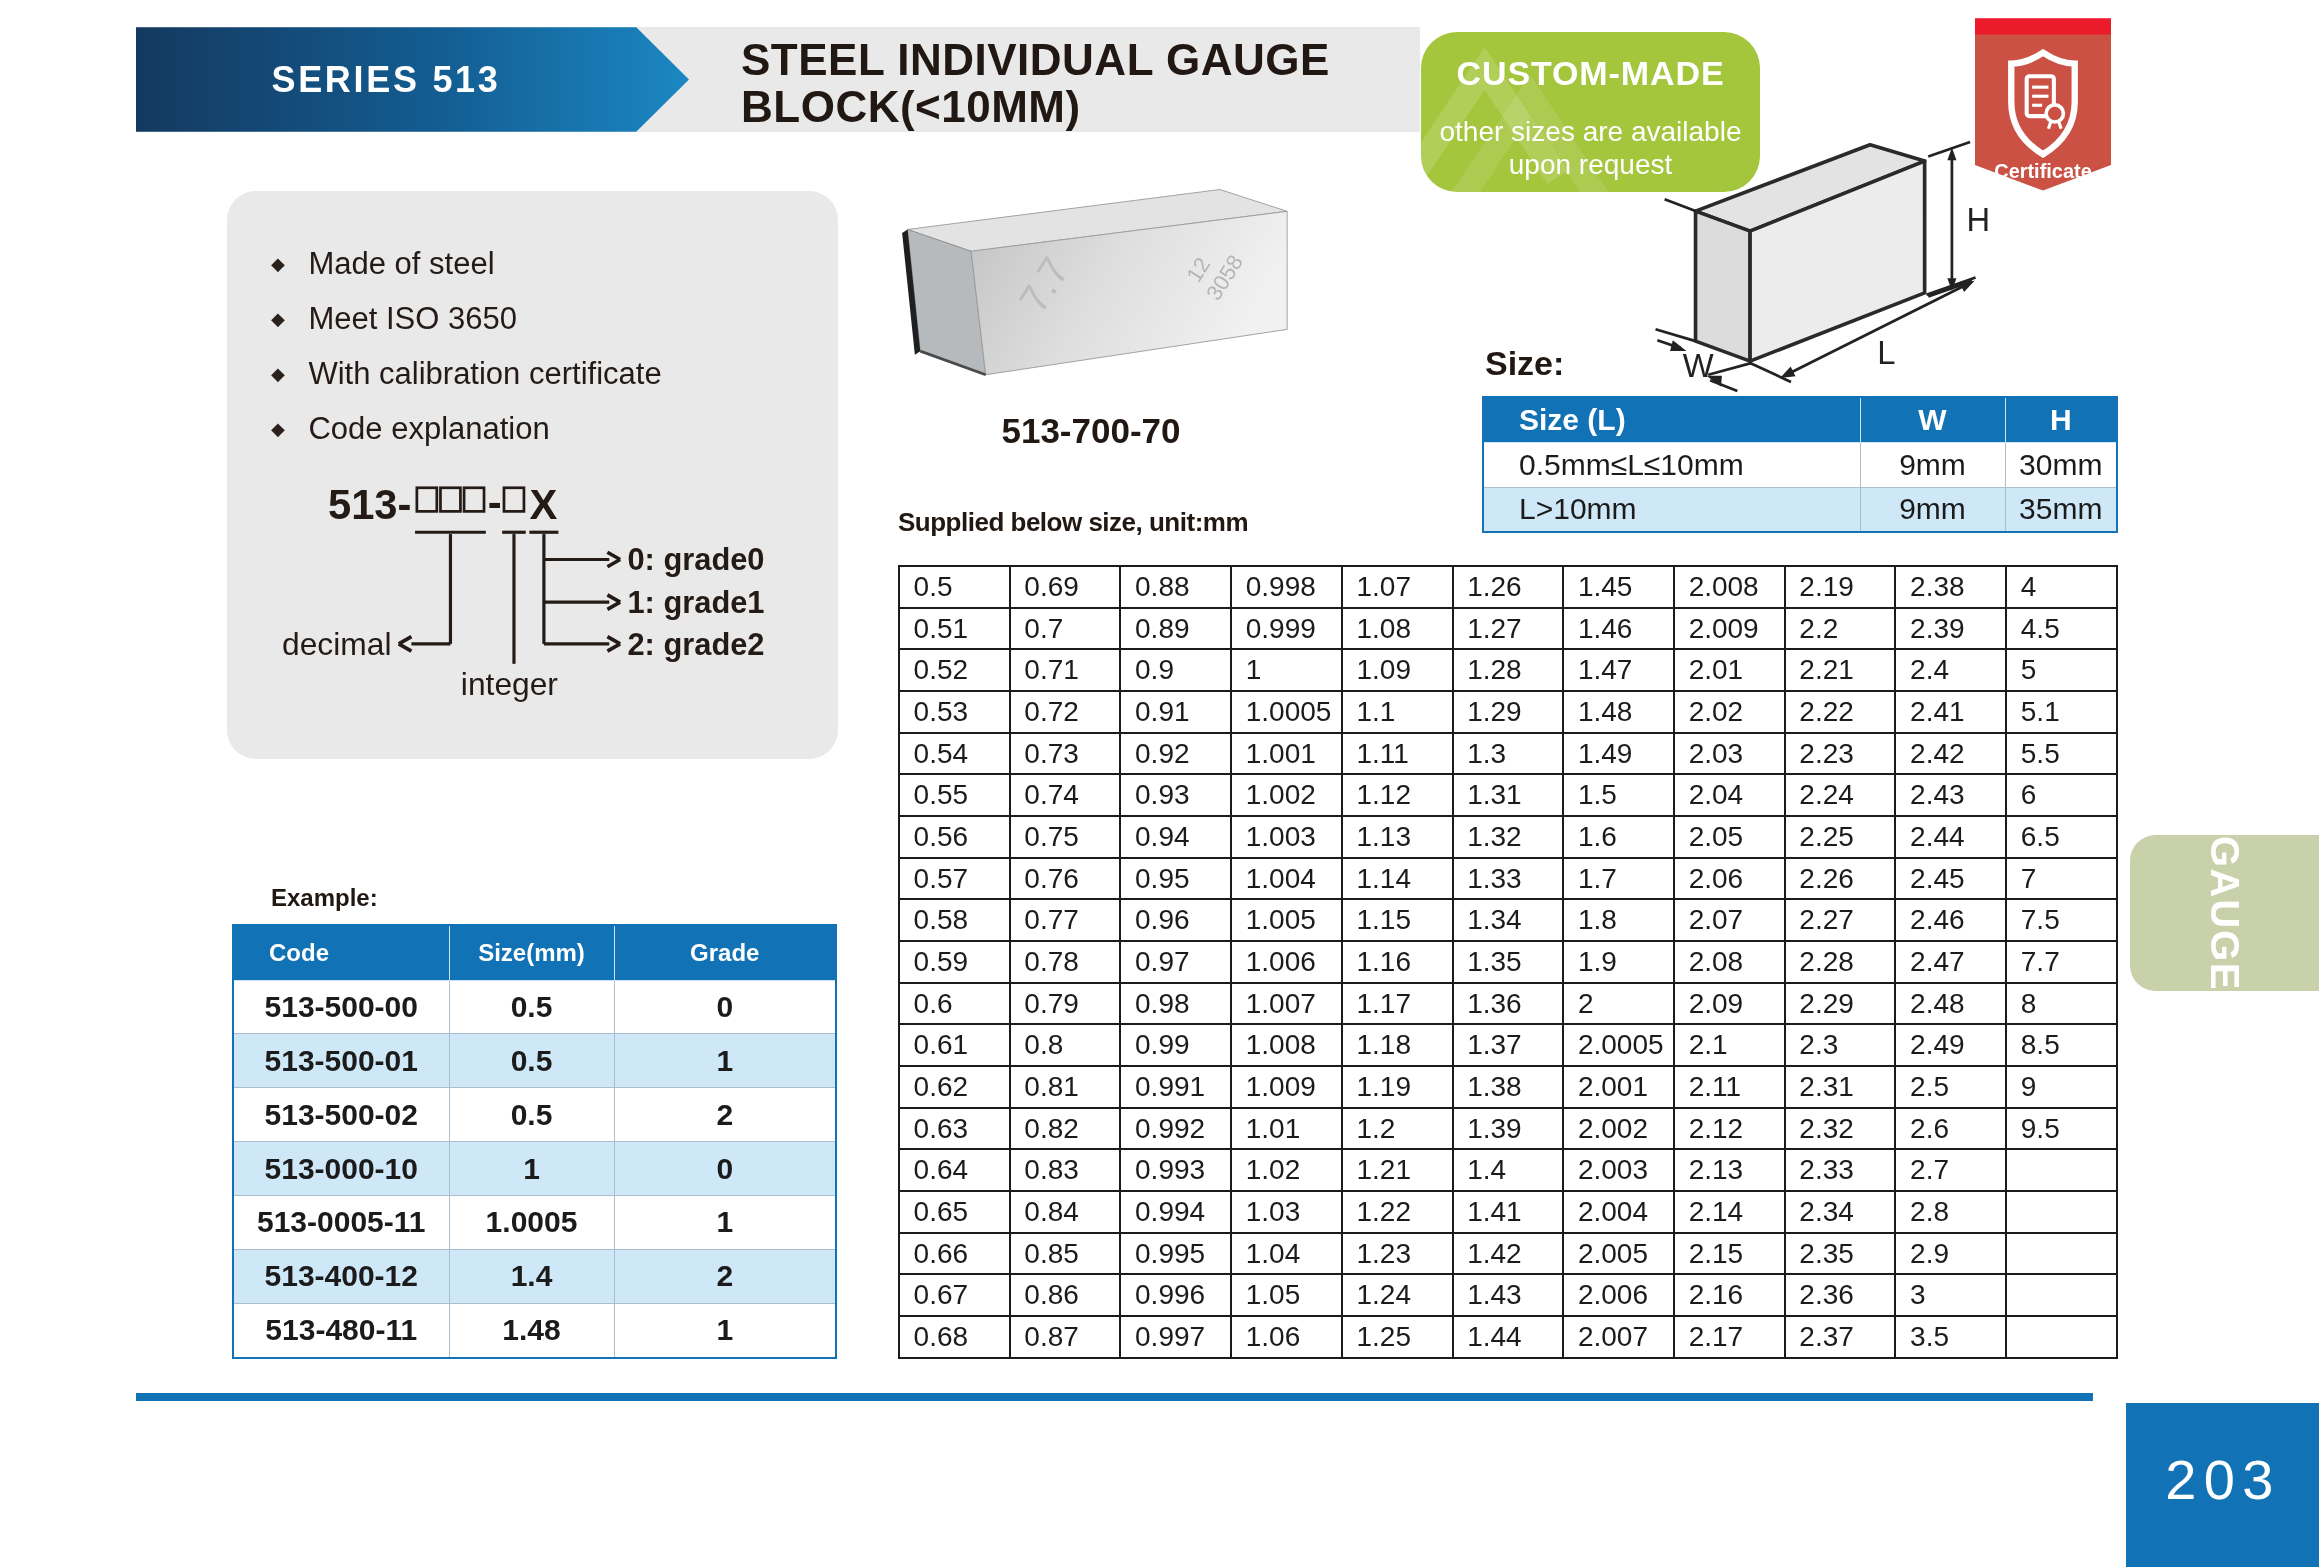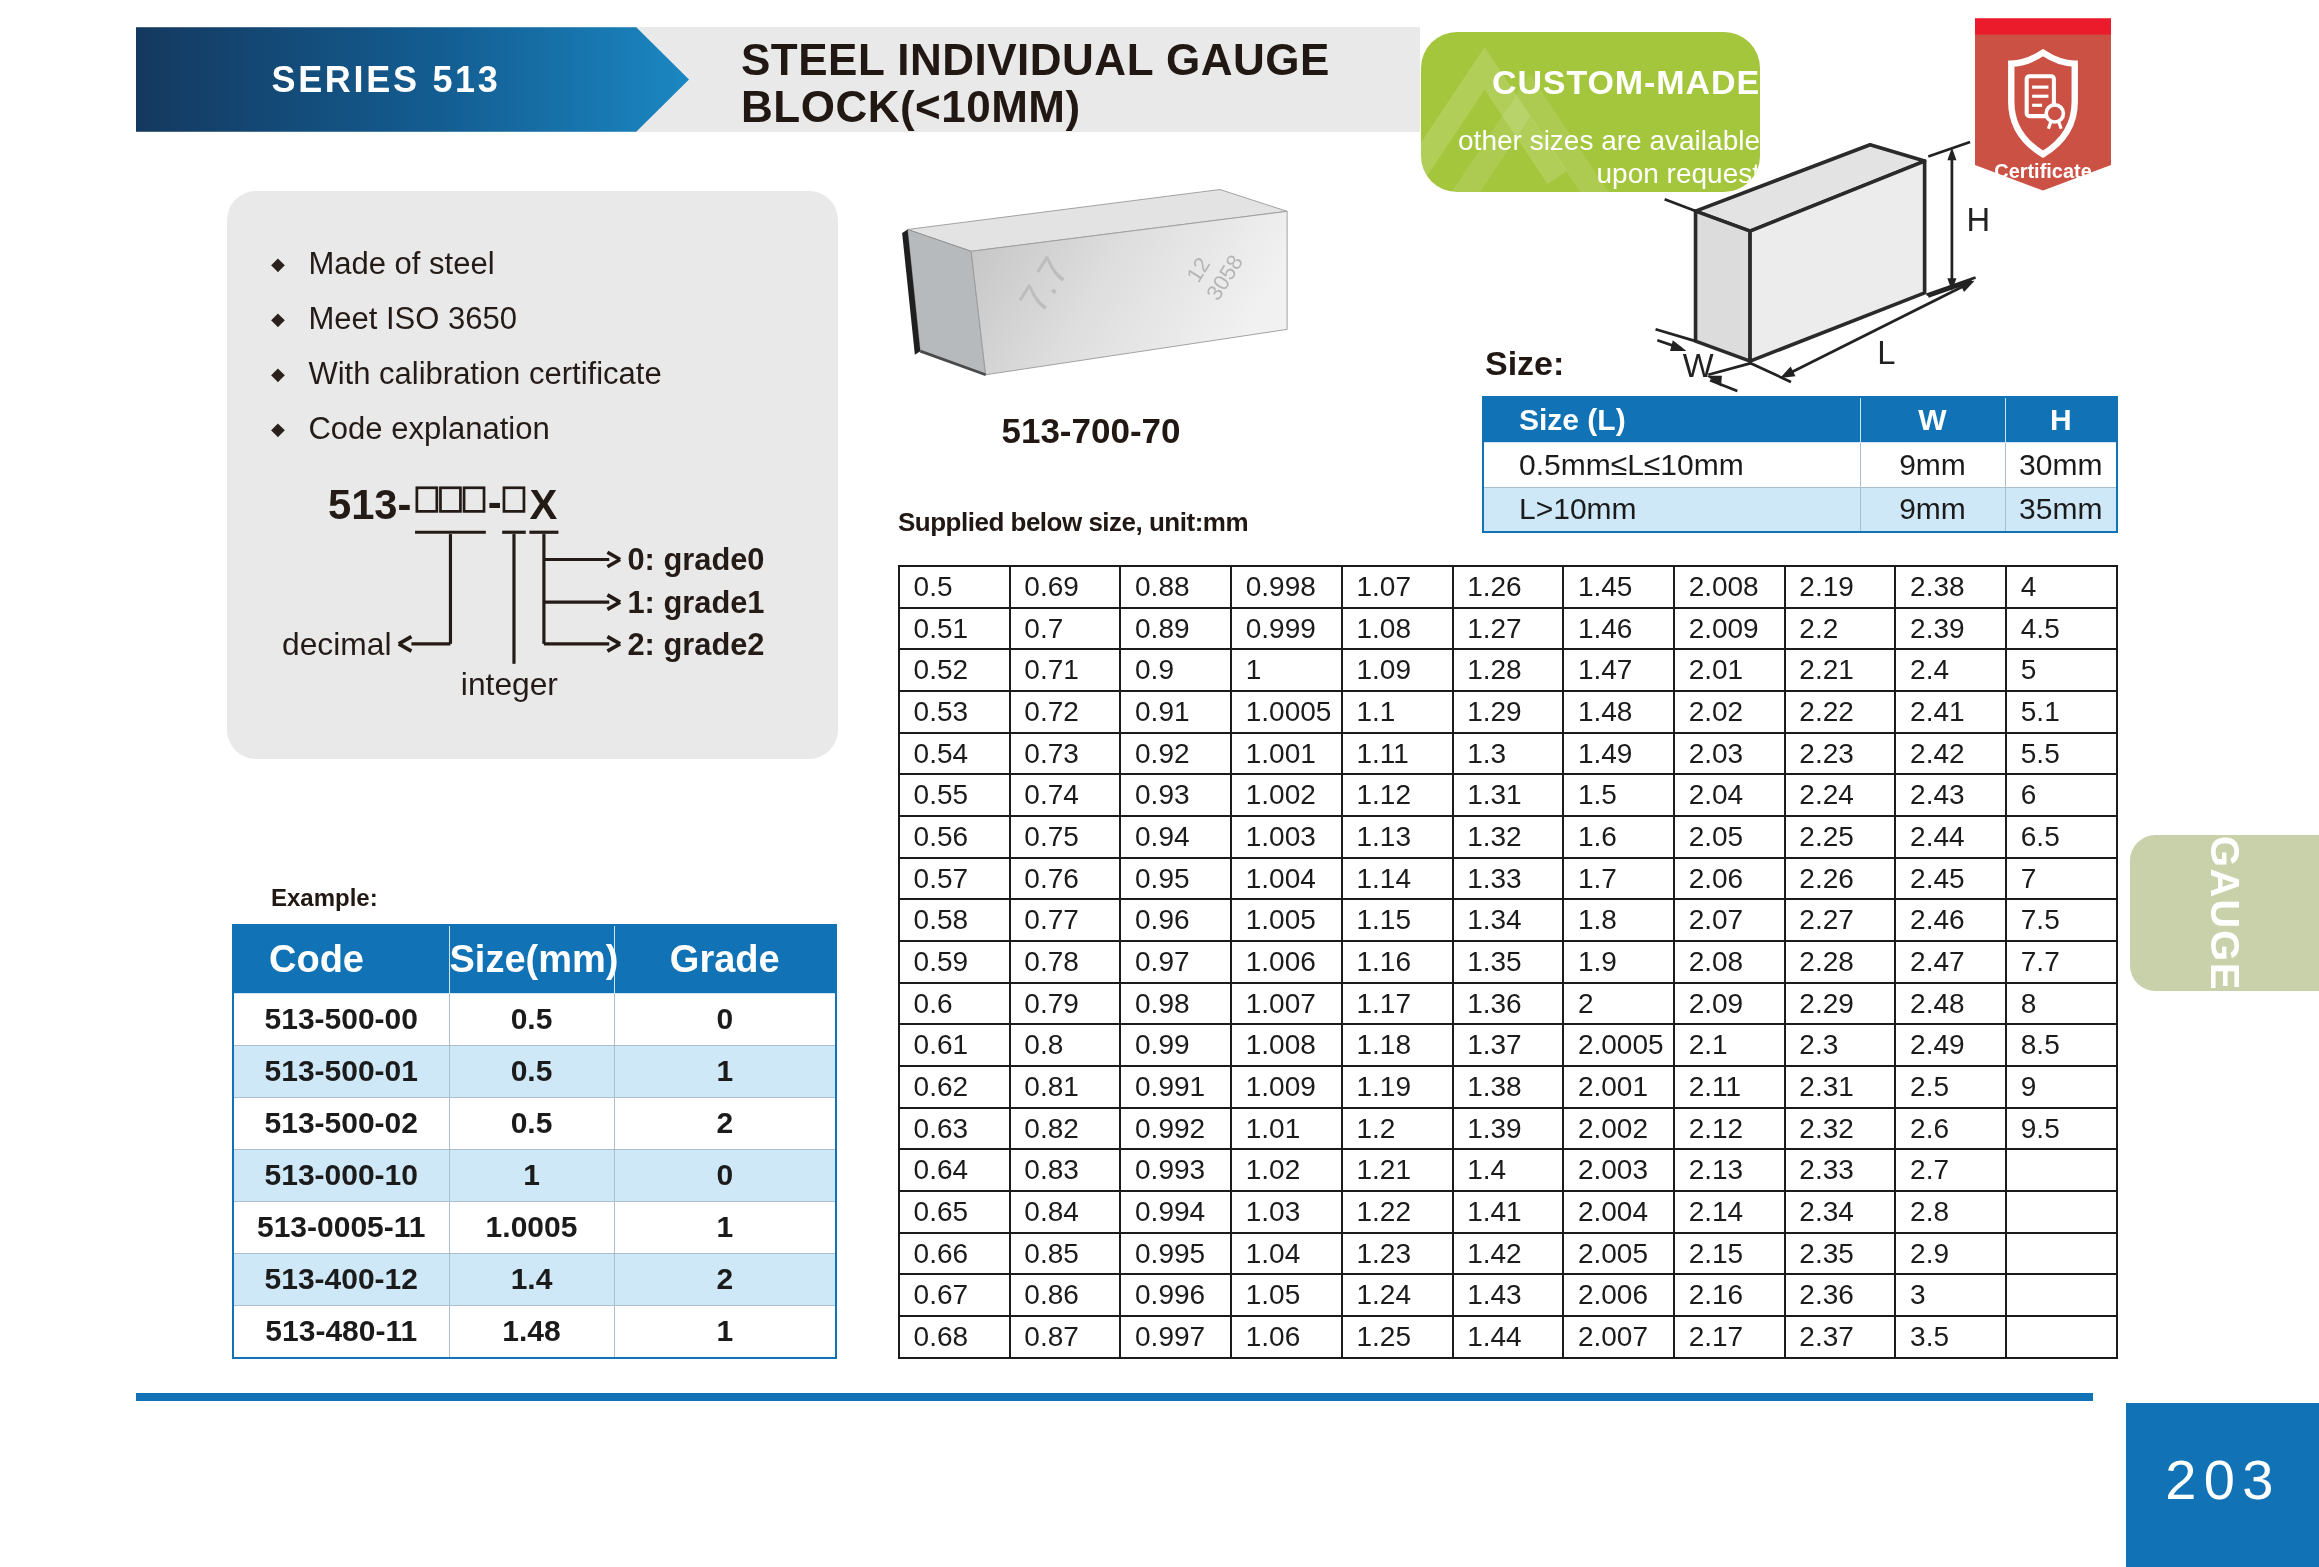--- a/index.html
+++ b/index.html
@@ -13,21 +13,21 @@
 
   
   .header-strip{position:absolute;left:136px;top:27px;width:1284px;height:105px;background:var(--panel)}
   .banner-svg{position:absolute;left:136px;top:27px}
   .banner-label{position:absolute;left:136px;top:27px;width:500px;height:105px;display:flex;align-items:center;justify-content:center;
     color:#fff;font-size:36px;font-weight:bold;letter-spacing:2.7px}
   .page-title{position:absolute;left:741px;top:36px;font-size:44px;line-height:47px;font-weight:bold;color:#221813;letter-spacing:0.5px}
 
   
   .custom-badge{position:absolute;left:1421px;top:32px;width:339px;height:160px;background:var(--green);border-radius:36px;
-    overflow:hidden;color:#fff;text-align:right;padding-top:31px}
+    overflow:hidden;color:#fff;text-align:center;padding-top:22px}
   .custom-badge .wm{position:absolute;left:0;top:0}
   .custom-title{position:relative;font-size:34px;font-weight:bold;letter-spacing:0.9px}
   .custom-sub{position:relative;font-size:28px;line-height:33px;margin-top:22px}
 
   
   .cert-svg{position:absolute;left:1975px;top:18px}
 
   
   .features-panel{position:absolute;left:227px;top:191px;width:611px;height:568px;background:var(--panel);border-radius:29px}
   .features-list{padding:45px 0 0 44px}
@@ -55,21 +55,21 @@
   .sizes td{font-size:30px;height:45px;border:1.8px solid #a9bfd0;text-align:center;color:#1b1b1b}
   .sizes .left{text-align:left;padding-left:35px}
   .sizes tr.alt td{background:var(--light-blue)}
 
   .supplied-heading{position:absolute;left:898px;top:507px;font-size:26px;font-weight:bold;color:#221813;letter-spacing:-0.5px}
   .supplied{position:absolute;left:898px;top:565px;width:1220px;height:794px;border:2.7px solid #1b1b1b}
   .supplied td{border:2.7px solid #1b1b1b;font-size:28px;padding-left:13.6px;color:#1b1b1b;overflow:hidden;white-space:nowrap}
 
   .example-heading{position:absolute;left:271px;top:884px;font-size:24px;font-weight:bold;color:#221813}
   .example{position:absolute;left:232px;top:924px;width:605px;height:435px;border:2.7px solid var(--blue)}
-  .example th{background:var(--blue);color:#fff;font-size:38px;height:68px;border:1.8px solid #cfe3f2}
+  .example th{background:var(--blue);color:#fff;font-size:24px;height:55px;border:1.8px solid #cfe3f2}
   .example th.left{text-align:left;padding-left:35px}
   .example td{font-size:30px;font-weight:bold;text-align:center;border:1.8px solid #a9bfd0;color:#1b1b1b}
   .example tr.alt td{background:var(--light-blue)}
 
   .divider{position:absolute;left:136px;top:1393px;width:1957px;height:8.2px;background:var(--blue)}
   .gauge-tab{position:absolute;left:2130px;top:835px;width:189px;height:156px;background:var(--sage);
     border-radius:25.5px 0 0 25.5px;display:flex;align-items:center;justify-content:center}
   .gauge-tab span{display:block;transform:rotate(90deg);color:#fff;font-size:40px;font-weight:bold;letter-spacing:1.8px}
   .page-box{position:absolute;left:2126px;top:1403px;width:194px;height:165px;background:var(--blue);
     display:flex;align-items:center;justify-content:center;color:#fff;font-size:56px;letter-spacing:7.3px;padding-bottom:12.7px}

